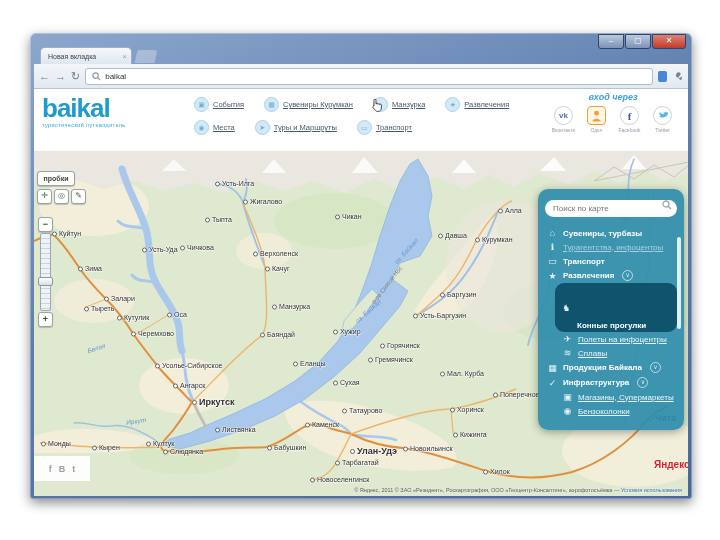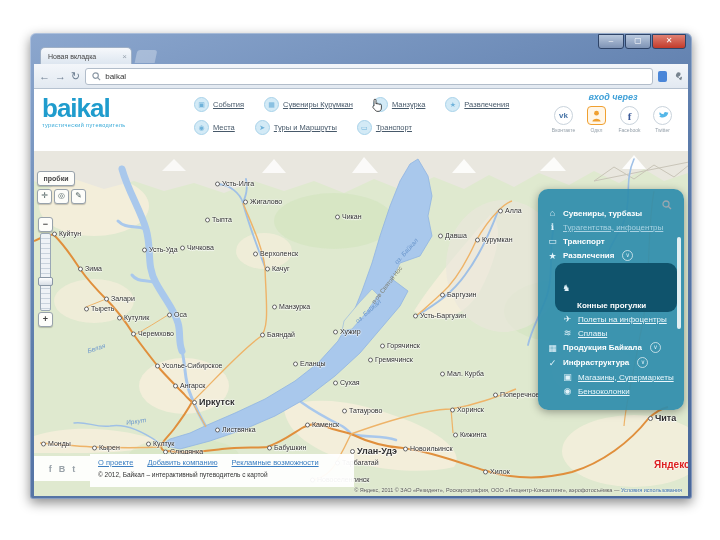--- a/index.html
+++ b/index.html
@@ -340,20 +340,21 @@
         <div class="zslider">
           <div class="zbtn">−</div>
           <div class="ztrack">
             <div class="zhandle"></div>
           </div>
           <div class="zbtn">+</div>
         </div>
 
         <div class="panel">
           <div class="searchwrap">
+            <input type="text" placeholder="Поиск по карте" style="">
             <svg class="mag" width="10" height="10" viewBox="0 0 10 10">
                 <circle cx="4" cy="4" r="3" fill="none" stroke="#9aa7b0" stroke-width="1.3"></circle>
                 <line x1="6.2" y1="6.2" x2="9" y2="9" stroke="#9aa7b0" stroke-width="1.3"></line>
               </svg>
           </div>
           <div class="pmenu">
               <div class="p-item">
                 <span class="pico">⌂</span>
                 <span class="plabel">Сувениры, турбазы</span>
               </div>
@@ -402,28 +403,20 @@
               </div>
             </div>
           <div class="pscroll"></div>
         </div>
 
         <div class="socialstrip">
             <span class="sicon">f</span>
             <span class="sicon">В</span>
             <span class="sicon">t</span>
           </div>
-        <div class="footerbar">
-          <div class="flinks">
-              <span class="flink">О проекте</span>
-              <span class="flink">Добавить компанию</span>
-              <span class="flink">Рекламные возможности</span>
-            </div>
-          <div class="fcopy">© 2012, Байкал – интерактивный путеводитель с картой</div>
-        </div>
         <div class="attribution">
           <span>© Яндекс, 2011 © ЗАО «Резидент», Роскартография, ООО «Геоцентр-Консалтинг», аэрофотосъёмка — </span><span class="alink">Условия использования</span>
         </div>
         <div class="ylogo">Яндекс</div>
       </div>
     </div>
   </div>
 </div>
 
 </body></html>

